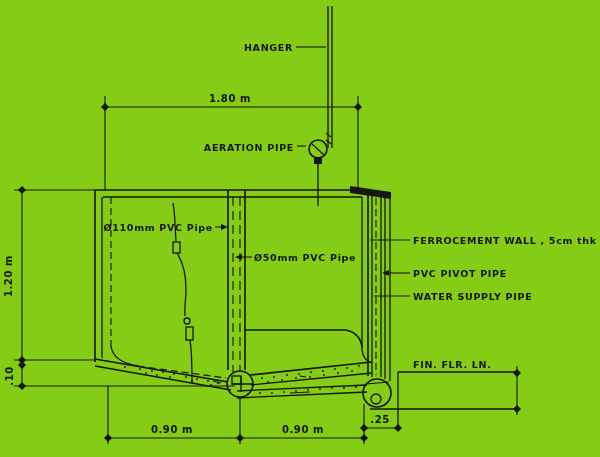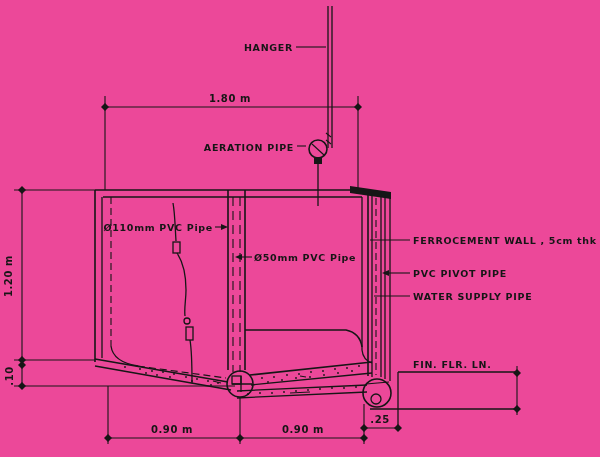--- a/index.html
+++ b/index.html
@@ -1,16 +1,16 @@
 <!DOCTYPE html>
 <html><head>
 <meta charset="utf-8">
 <style>
   html,body{margin:0;padding:0;background:#ffffff;}
-  .stage{width:600px;height:457px;background:#ec4899;position:relative;overflow:hidden;}
+  .stage{width:600px;height:457px;background:#84cc16;position:relative;overflow:hidden;}
   svg{display:block;}
   text{fill:#161616;font-family:"DejaVu Sans",sans-serif;font-weight:bold;}
   .lbl{font-size:9.5px;letter-spacing:0.7px;}
   .dim{font-size:10px;letter-spacing:0.6px;}
   .ink{stroke:#161616;fill:none;}
   .w16{stroke-width:1.6;}
   .w13{stroke-width:1.3;}
   .w11{stroke-width:1.1;}
   .dash{stroke-dasharray:7 4;}
   .ldash{stroke-dasharray:9 5;}

